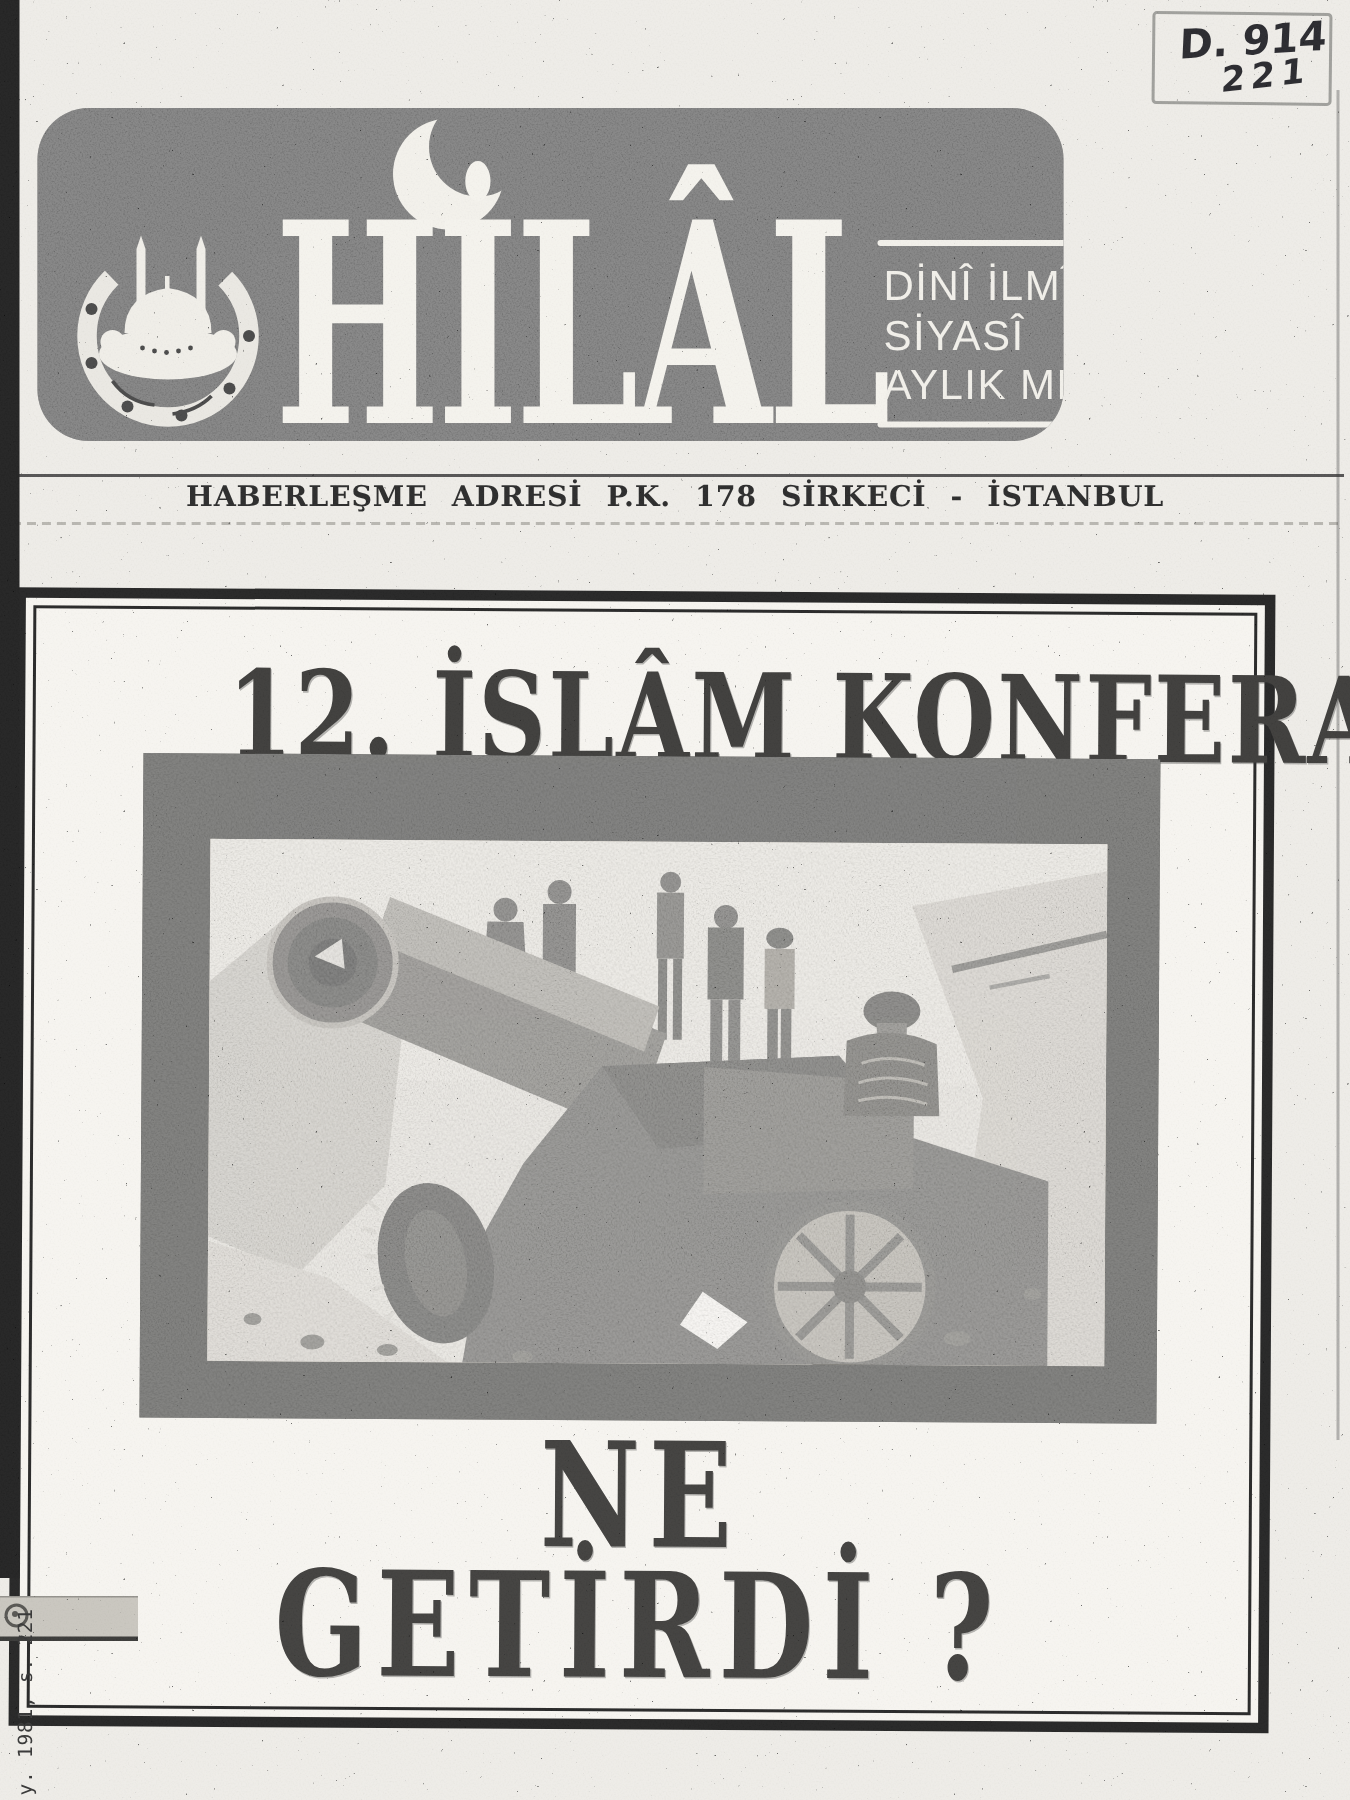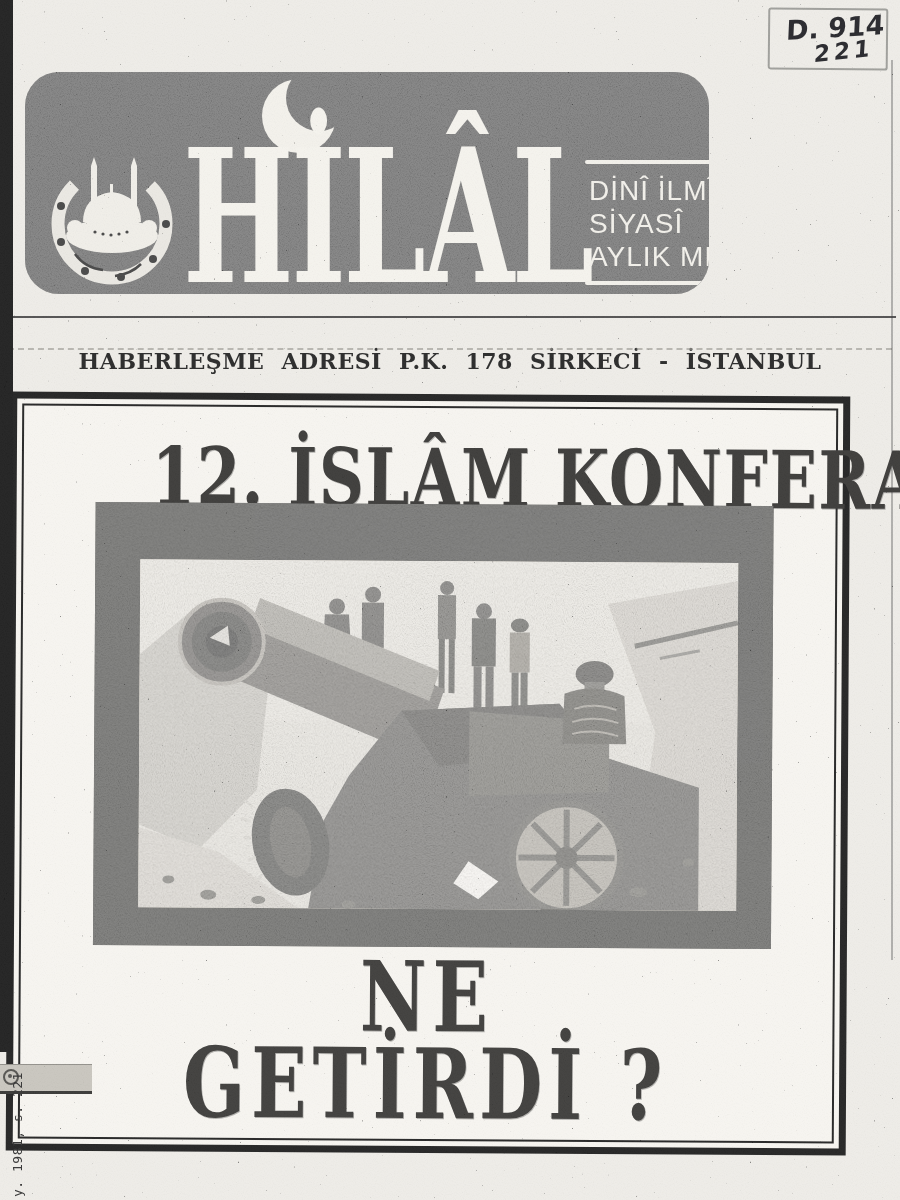--- a/index.html
+++ b/index.html
@@ -26,21 +26,21 @@
     font-size:186px;line-height:1;color:#f4f2ec;transform:scale(.63,1);transform-origin:left top;
     white-space:nowrap;letter-spacing:-4px;z-index:3;}
   .sub-block{position:absolute;left:560px;top:88px;width:252px;z-index:3;}
   .sub-rule{height:4px;background:#f1efe9;border-radius:2px;}
   .sub-lines{margin:10px 0 8px 4px;font-family:"Liberation Sans",sans-serif;font-weight:normal;
     font-size:28px;line-height:33px;color:#f1efe9;letter-spacing:1px;white-space:nowrap;}
 
   
   .addr-rule{position:absolute;left:6px;top:316px;width:890px;height:2px;background:#2e2e2e;opacity:.85;}
   .address{position:absolute;left:0;top:320px;width:100%;text-align:center;font-weight:bold;
-    font-size:22px;color:#1f1f1f;letter-spacing:.5px;word-spacing:9px;white-space:nowrap;margin-top:28px;}
+    font-size:19px;color:#1f1f1f;letter-spacing:.5px;word-spacing:9px;white-space:nowrap;}
   .addr-dash{position:absolute;left:8px;top:348px;width:884px;border-top:2px dashed #96948e;opacity:.65;}
 
   
   .coverbox{position:absolute;left:8px;top:394px;width:826px;height:745px;border:7px solid #191919;
     background:#f6f4ef;transform:rotate(.35deg);z-index:1;}
   .coverbox-inner{position:absolute;left:5px;top:5px;right:5px;bottom:5px;border:2px solid #1b1b1b;}
   .headline{position:absolute;left:0;top:30px;width:100%;text-align:center;white-space:nowrap;}
   .headline span{display:inline-block;font-weight:bold;font-size:80px;line-height:1;color:#333230;
     letter-spacing:2px;transform:scale(.78,1);text-shadow:1px 1px 0 rgba(40,40,40,.35);}
   .photo-frame{position:absolute;left:72px;top:96px;width:678px;height:443px;background:#3e3e3c;overflow:hidden;}

